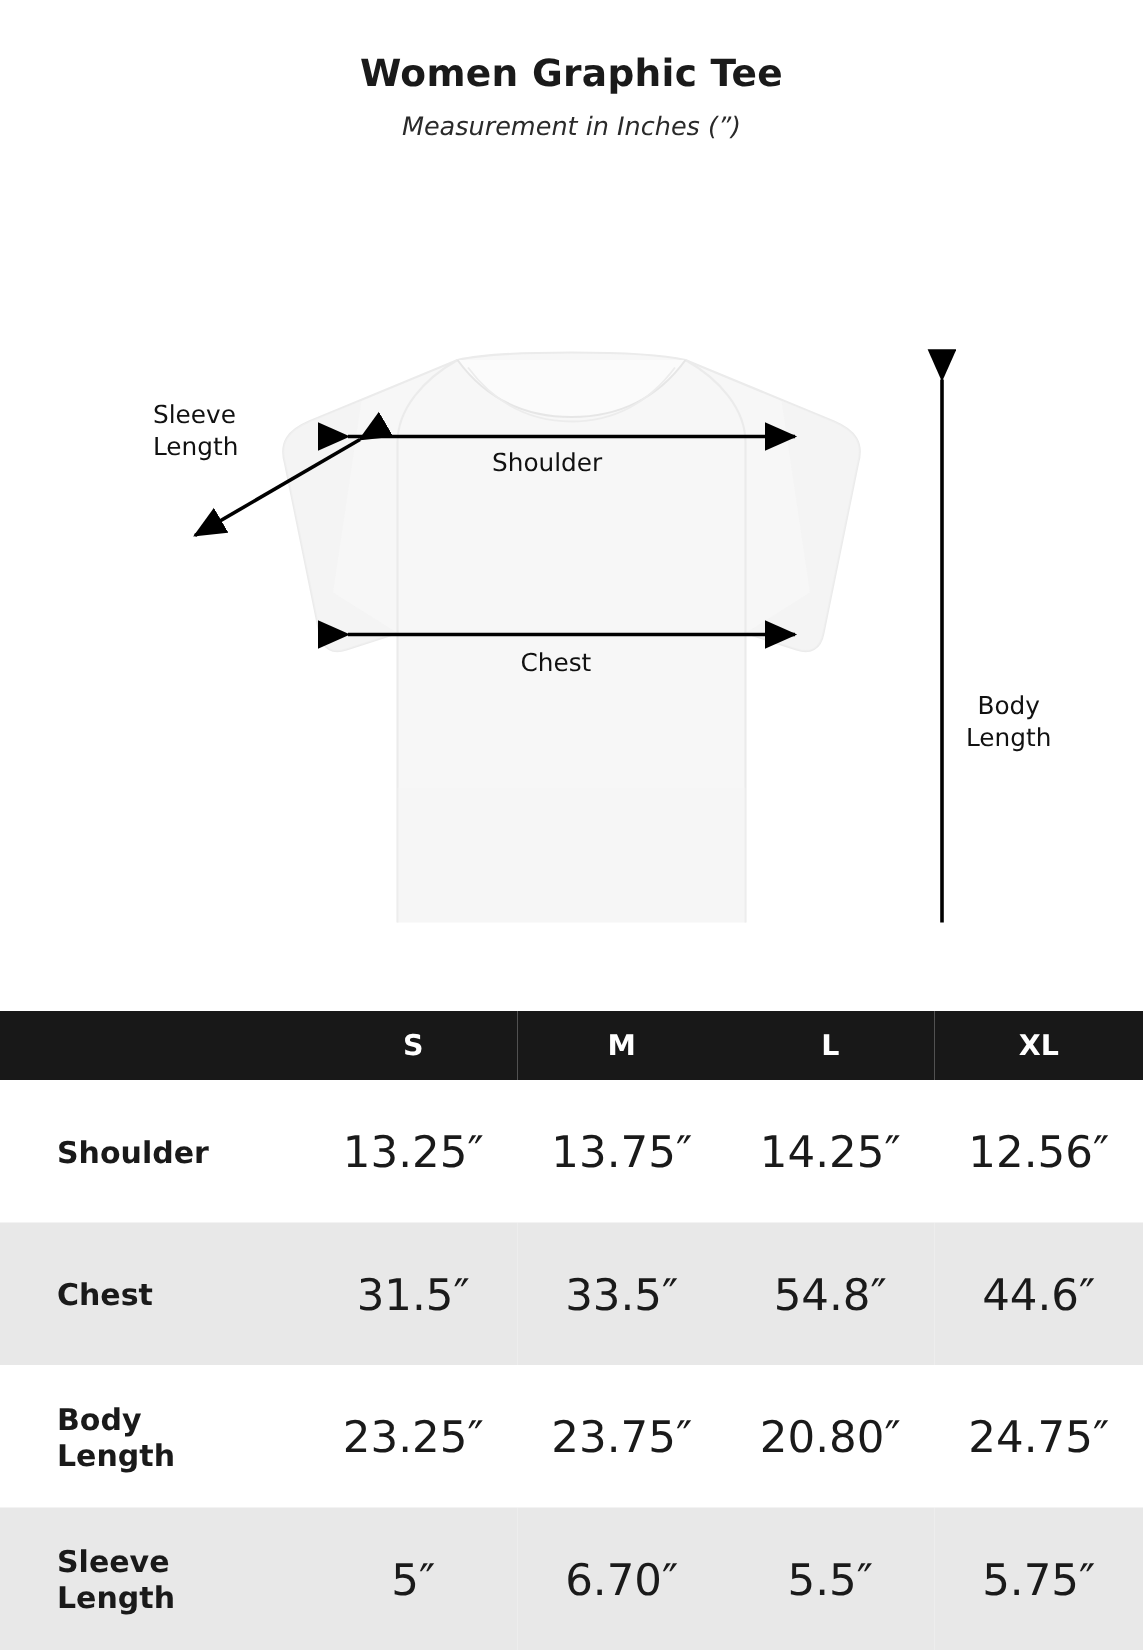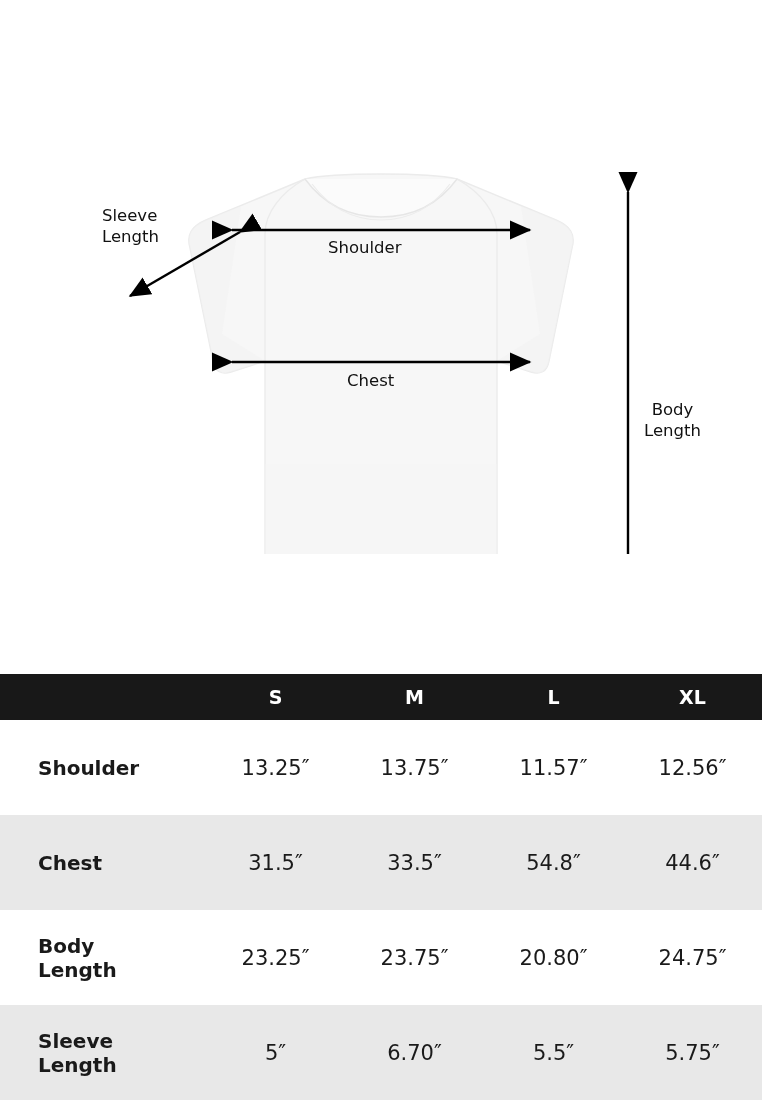--- a/index.html
+++ b/index.html
@@ -66,21 +66,21 @@
     left: 0;
     bottom: 0;
     width: 762px;
     border-collapse: collapse;
     table-layout: fixed;
   }
   .size-table th, .size-table td {
     text-align: center;
     vertical-align: middle;
     padding: 0;
-    font-size: 21px;
+    font-size: 29px;
   }
   .size-table thead th {
     background: #181818;
     color: #ffffff;
     height: 46px;
     font-size: 19px;
     font-weight: bold;
   }
   .size-table thead th.corner { background: #181818; }
   .size-table tbody tr { height: 95px; }
@@ -95,20 +95,22 @@
     white-space: pre-line;
   }
   .size-table col.c0 { width: 206px; }
   .size-table col.cx { width: 139px; }
   .value { font-size: 21px; color: #1a1a1a; }
 </style>
 </head>
 <body>
 
 <div class="header">
+  <h1 class="title">Women Graphic Tee</h1>
+  <div class="subtitle">Measurement in Inches (”)</div>
 </div>
 
 <div class="diagram">
   <svg width="762" height="520" viewBox="0 0 762 520">
 
     <g>
       <path d="M305 145
                C 318 142, 340 140, 381 140
                C 422 140, 444 142, 457 145
                L 556 186
@@ -179,21 +181,21 @@
       <th>M</th>
       <th>L</th>
       <th>XL</th>
     </tr>
   </thead>
   <tbody>
     <tr>
       <td class="rowhead">Shoulder</td>
       <td class="value">13.25″</td>
       <td class="value">13.75″</td>
-      <td class="value">11.57″</td>
+      <td class="value">14.25″</td>
       <td class="value">12.56″</td>
     </tr>
     <tr class="alt">
       <td class="rowhead">Chest</td>
       <td class="value">31.5″</td>
       <td class="value">33.5″</td>
       <td class="value">54.8″</td>
       <td class="value">44.6″</td>
     </tr>
     <tr>

